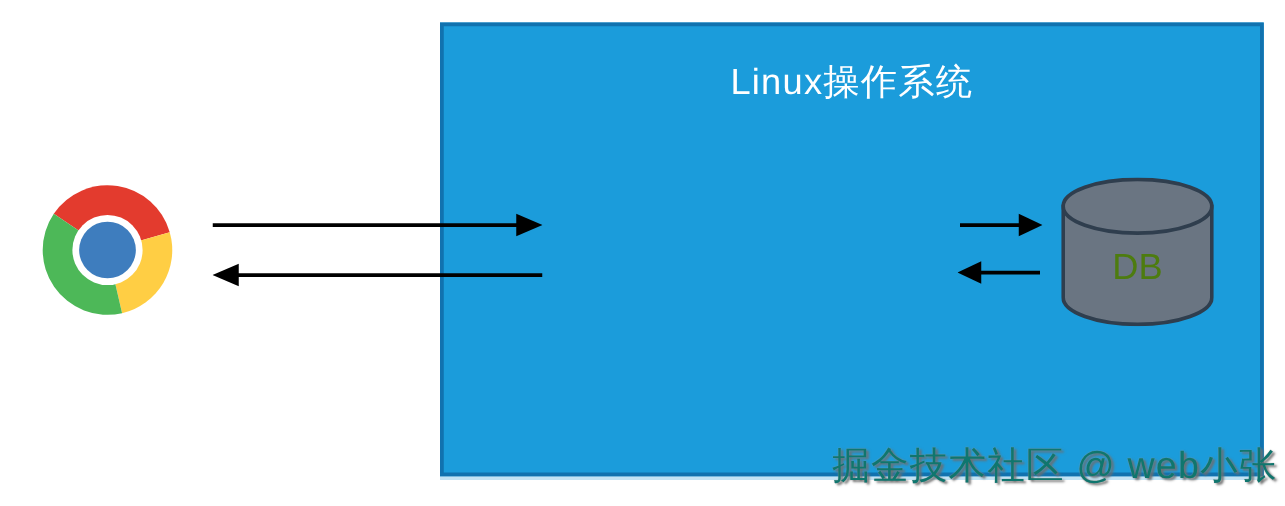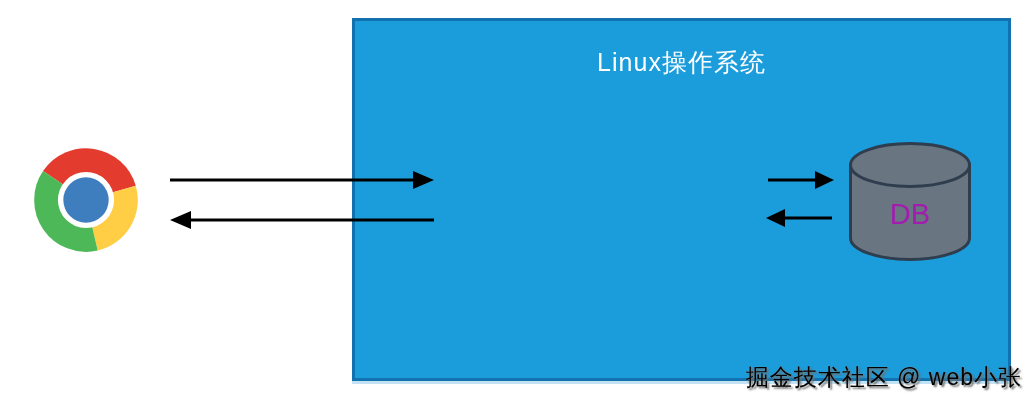--- a/index.html
+++ b/index.html
@@ -9,48 +9,48 @@
   }
 
   
   .os-box{
     position:absolute;left:352px;top:18px;width:653px;height:357px;
     background:#1B9CDB;border:3px solid #1172AF;
     box-shadow:0 3px 0 rgba(170,215,240,.7);
   }
   .os-title{
     position:absolute;left:352px;top:46px;width:659px;
-    text-align:center;color:#ffffff;font-size:25px;letter-spacing:1px;
+    text-align:center;color:#ffffff;font-size:29px;letter-spacing:1px;
   }
 
   
   .node-box{
     position:absolute;left:471px;top:136px;width:273px;height:123px;
     background:#F76E0E;border:3px solid #BE4E0C;border-radius:20px;
     display:flex;align-items:center;justify-content:center;
   }
   .node-label{color:#ffffff;font-size:28px;letter-spacing:1px;}
 
   
   .db-cyl{position:absolute;left:849px;top:142px;}
   .db-label{
     position:absolute;left:849px;top:198px;width:122px;text-align:center;
-    color:#a21caf;font-size:29px;
+    color:#4d7c0f;font-size:29px;
   }
 
   
   .chrome{position:absolute;left:32px;top:146px;}
 
   
   .arrow{position:absolute;}
 
   
   .watermark{
     position:absolute;right:6px;bottom:12px;
-    color:#000000;font-size:23px;letter-spacing:1px;
+    color:#0f766e;font-size:30px;letter-spacing:1px;
     text-shadow:2px 2px 2px #6e6e6e, 0 0 1px #9a9a9a;
     white-space:nowrap;
   }
 </style>
 </head>
 <body>
 
 <div id="canvas">
 
   <div class="os-box"></div>

